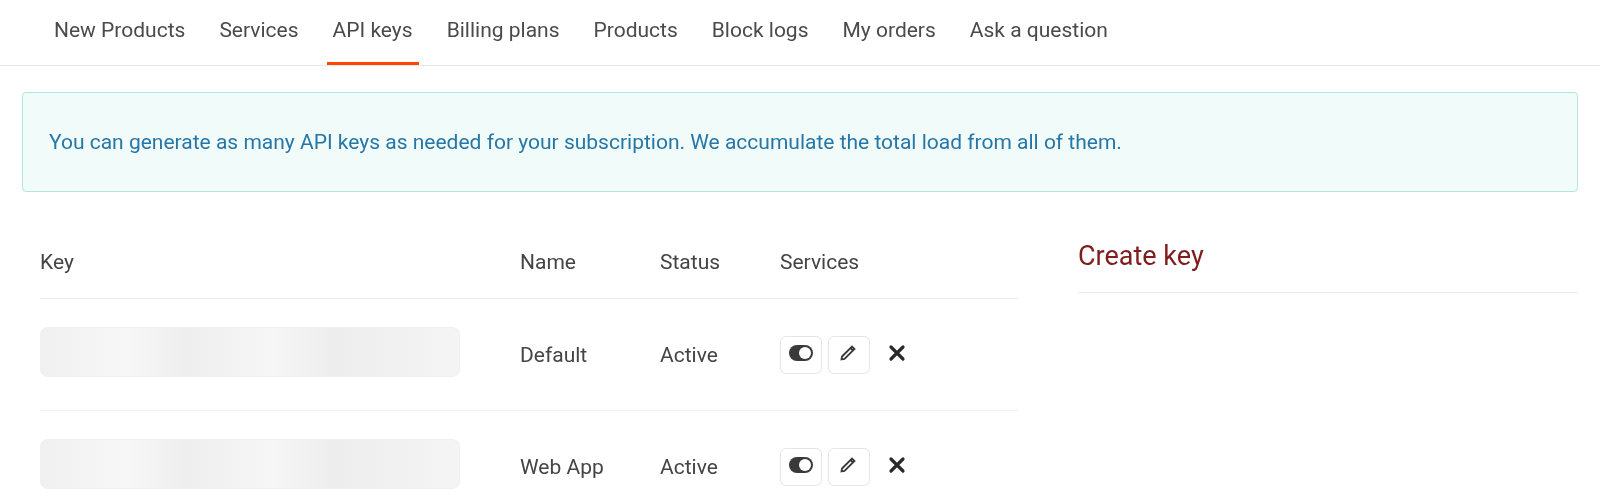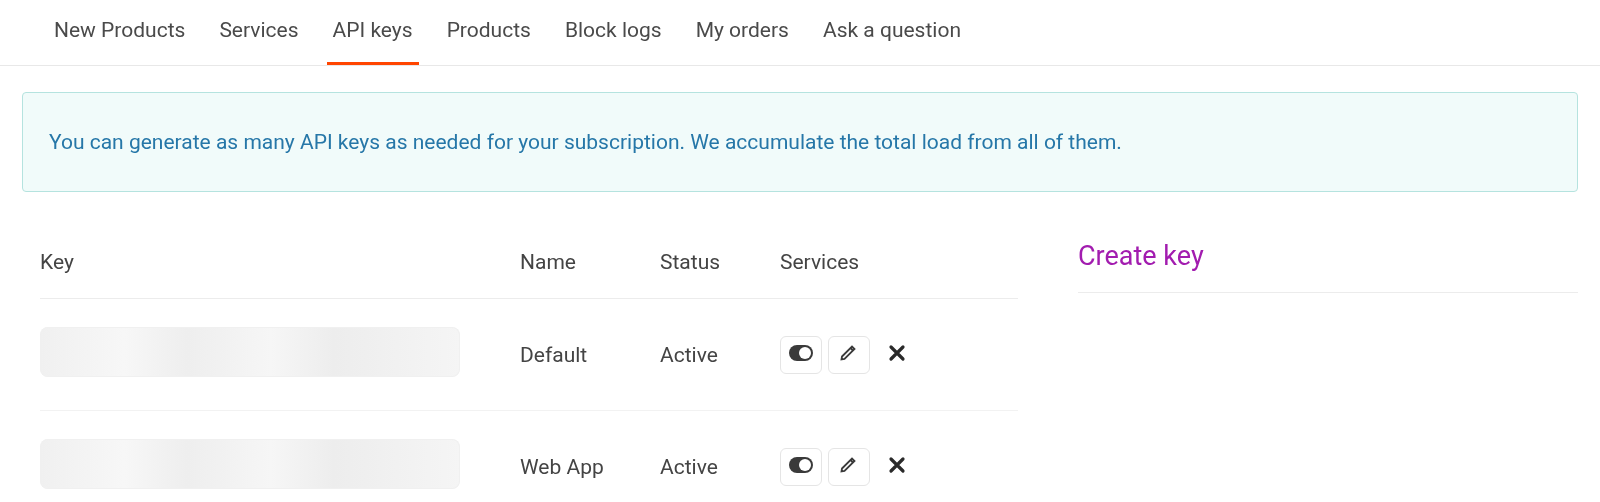--- a/index.html
+++ b/index.html
@@ -95,21 +95,21 @@
   .toggle-svg { width: 26px; height: 18px; }
   .pencil-svg { width: 20px; height: 20px; }
   .x-svg { width: 18px; height: 18px; }
   .create-panel {
     width: 500px;
     flex-shrink: 0;
   }
   .create-title {
     font-size: 27px;
     font-weight: 400;
-    color: #a21caf;
+    color: #7f1d1d;
     padding-bottom: 20px;
     border-bottom: 1px solid #ececec;
     margin-bottom: 30px;
   }
   .create-row {
     display: flex;
     gap: 14px;
     align-items: center;
   }
   .create-input {
@@ -133,20 +133,21 @@
     cursor: pointer;
   }
 </style>
 </head>
 <body>
 
 <nav class="tabs">
   <div class="tab">New Products</div>
   <div class="tab">Services</div>
   <div class="tab active">API keys</div>
+  <div class="tab">Billing plans</div>
   <div class="tab">Products</div>
   <div class="tab">Block logs</div>
   <div class="tab">My orders</div>
   <div class="tab">Ask a question</div>
 </nav>
 
 <div class="info-banner">
   <span>You can generate as many API keys as needed for your subscription. We accumulate the total load from all of them.</span>
 </div>
 

